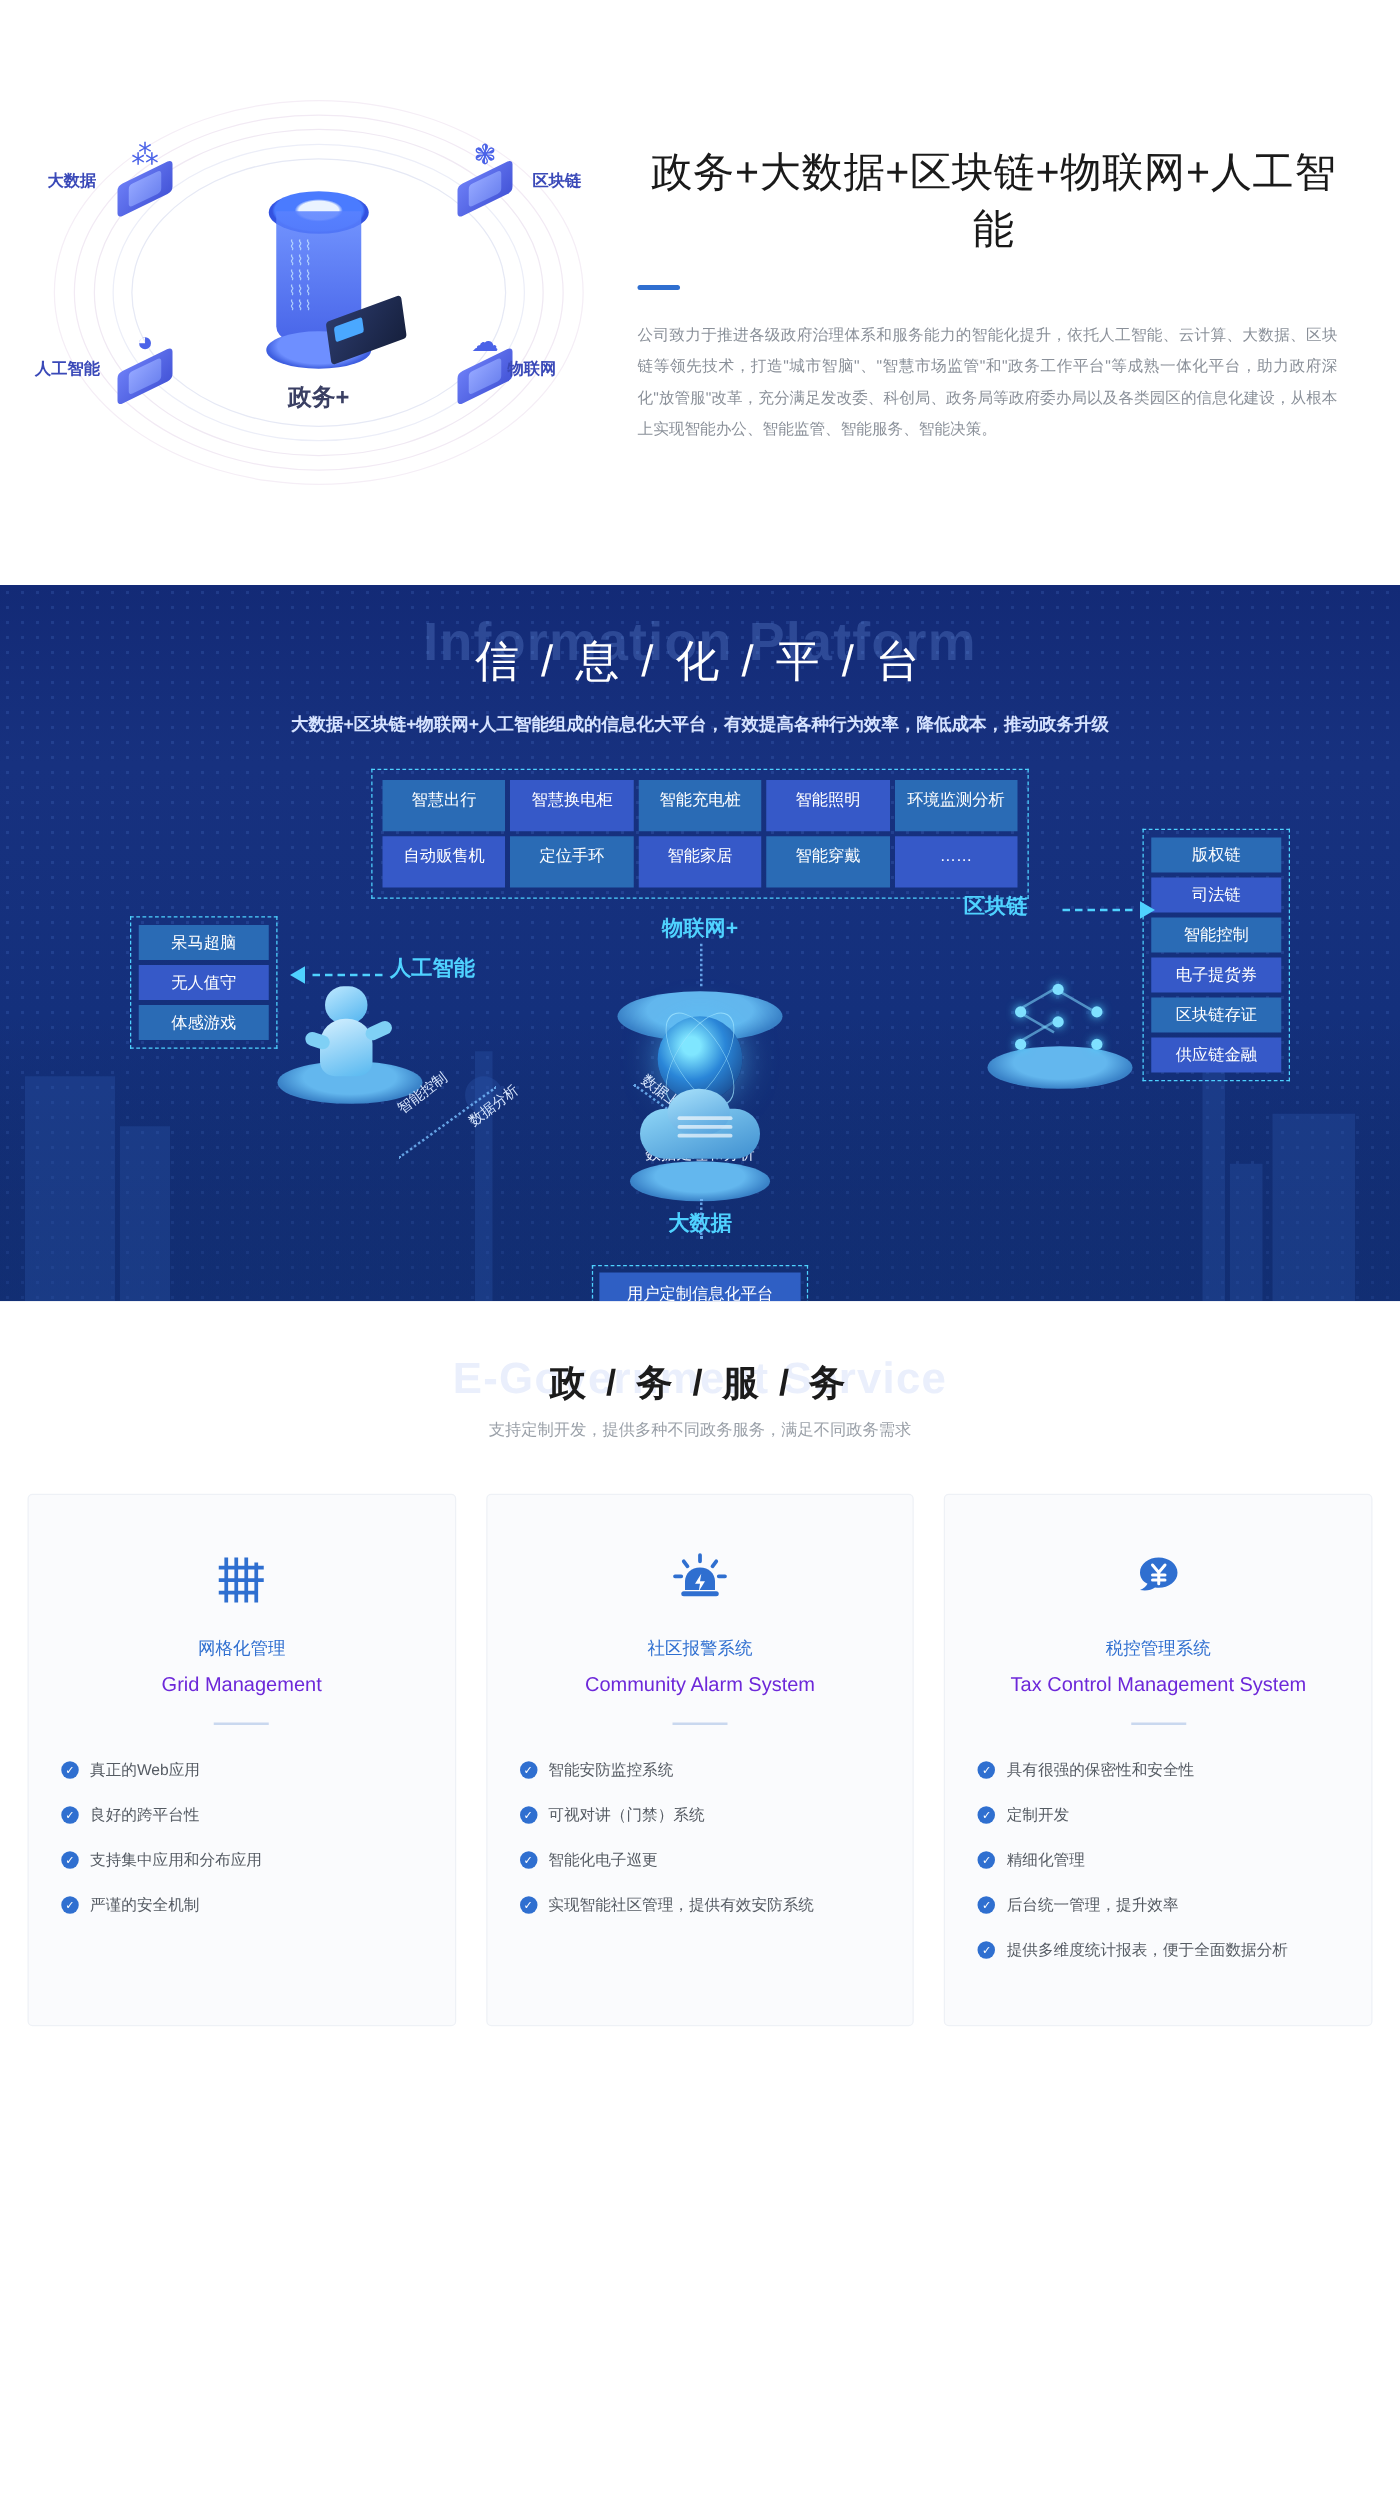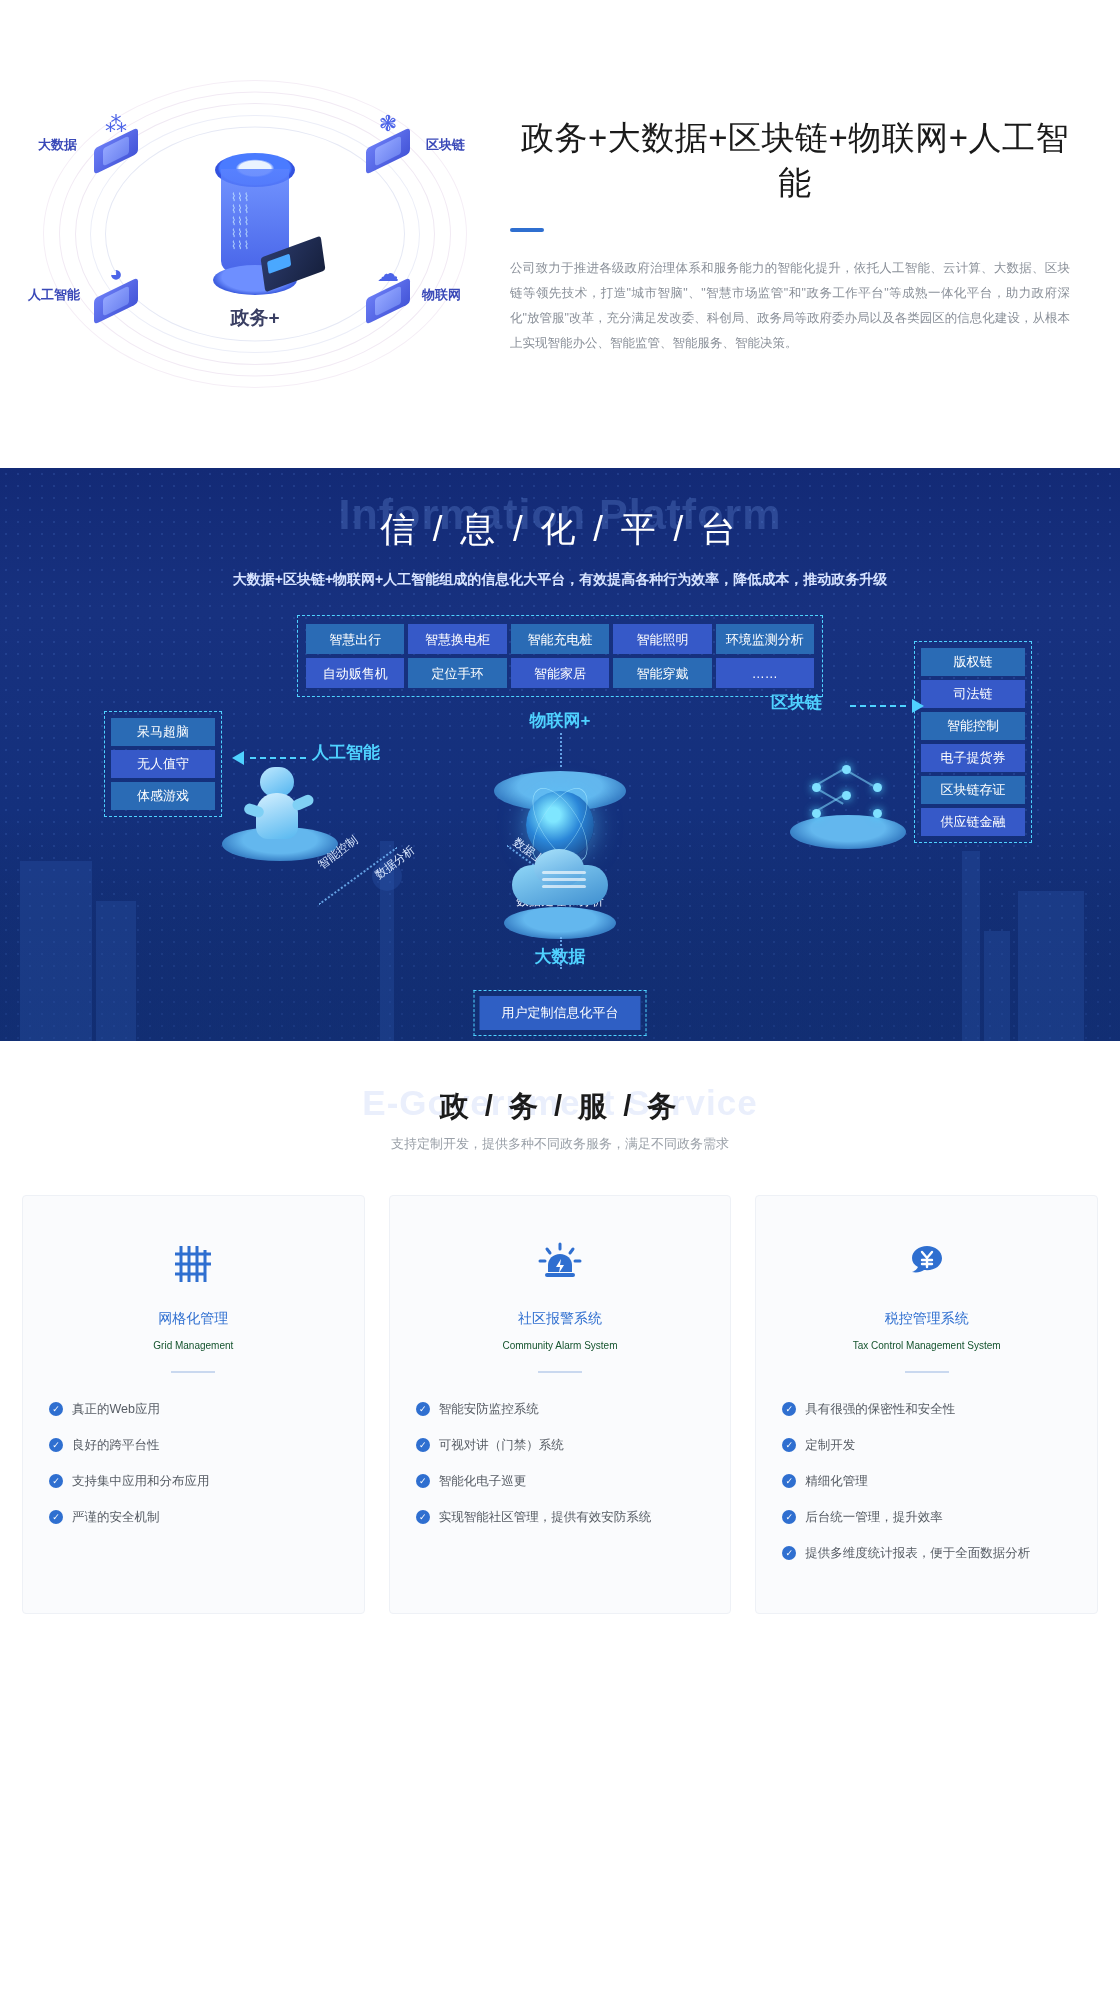--- a/index.html
+++ b/index.html
@@ -65,21 +65,21 @@
 
   .node-label {
     position: absolute;
     font-size: 13px; font-weight: bold;
     color: #3a49b8;
     white-space: nowrap;
   }
   .lbl-big-data   { left: 8px;   top: 52px; }
   .lbl-blockchain { left: 396px; top: 52px; }
   .lbl-ai         { left: -2px;  top: 202px; }
-  .lbl-iot        { left: 392px; top: 202px; }
+  .lbl-iot        { left: 376px; top: 202px; }
 
   .core {
     position: absolute; left: 50%; top: 50%;
     transform: translate(-50%,-54%);
     width: 96px; height: 150px;
   }
   .core .cyl-top {
     position: absolute; left: 8px; top: 0; width: 80px; height: 34px;
     border-radius: 50%;
     background: radial-gradient(ellipse at 50% 45%, #eaf3ff 0 28%, #4a7bff 34% 62%, #3352e0 66% 100%);
@@ -161,21 +161,21 @@
   .tag-box {
     position: relative;
     width: 526px; margin: 26px auto 0;
     border: 1px dashed #4fd2ff;
     padding: 8px;
   }
   .tag-row { display:flex; gap: 4px; margin-bottom: 4px; }
   .tag-row:last-child { margin-bottom: 0; }
   .tag {
     flex: 1;
-    height: 30px; line-height: 31px;
+    height: 41px; line-height: 31px;
     text-align: center;
     font-size: 13px; color: #fff;
   }
   .tag.a { background: #2a6bb5; }
   .tag.b { background: #3659c8; }
 
   .diagram { position: relative; height: 345px; }
 
   .side-panel { position:absolute; border:1px dashed #4fd2ff; padding:6px; }
   .side-panel .item {
@@ -278,21 +278,21 @@
   .card {
     flex: 1;
     background: #fafbfd;
     border: 1px solid #eef1f6;
     border-radius: 4px;
     padding: 40px 26px 34px;
     min-height: 360px;
   }
   .card-icon { height: 56px; display:flex; align-items:center; justify-content:center; color:#2f6fd0; }
   .card-title { text-align:center; font-size: 14px; color:#2f6fd0; margin-top: 18px; }
-  .card-en { text-align:center; font-size: 10px; color:#14532d; margin-top: 12px; }
+  .card-en { text-align:center; font-size: 16px; color:#6d28d9; margin-top: 12px; }
   .card-div { width: 44px; height: 2px; background:#c9d8ef; margin: 20px auto 26px; }
   .feat { display:flex; align-items:flex-start; gap:9px; margin-bottom: 15px; }
   .feat .chk {
     flex:0 0 14px; width:14px;height:14px;border-radius:50%;
     background:#2f6fd0; color:#fff; font-size:9px; line-height:14px; text-align:center; margin-top:3px;
   }
   .feat .txt { font-size: 12.5px; color:#555b63; line-height: 21px; }
 </style>
 </head>
 <body>

